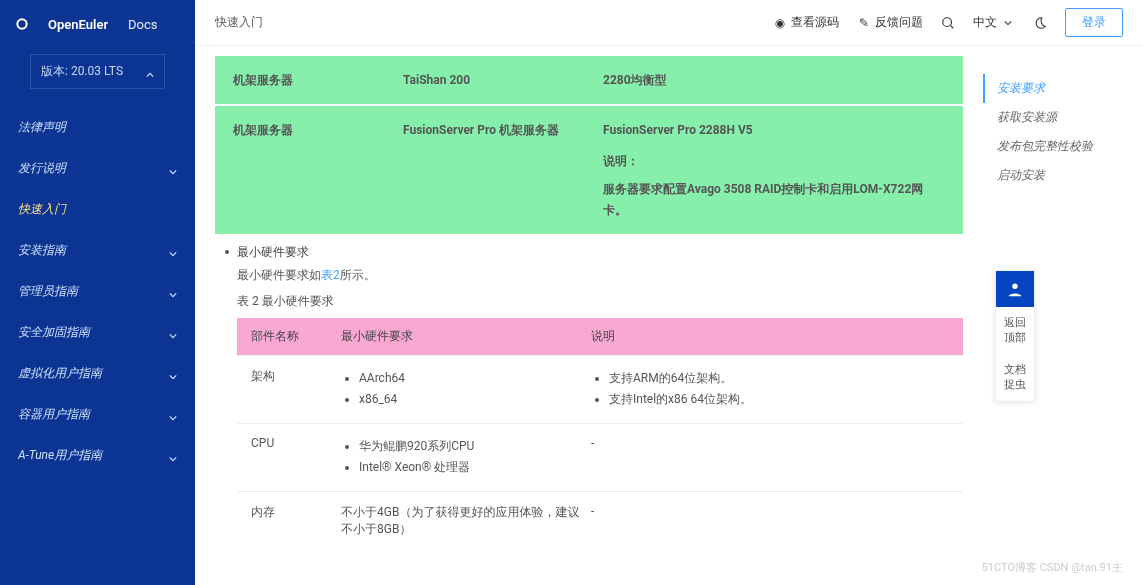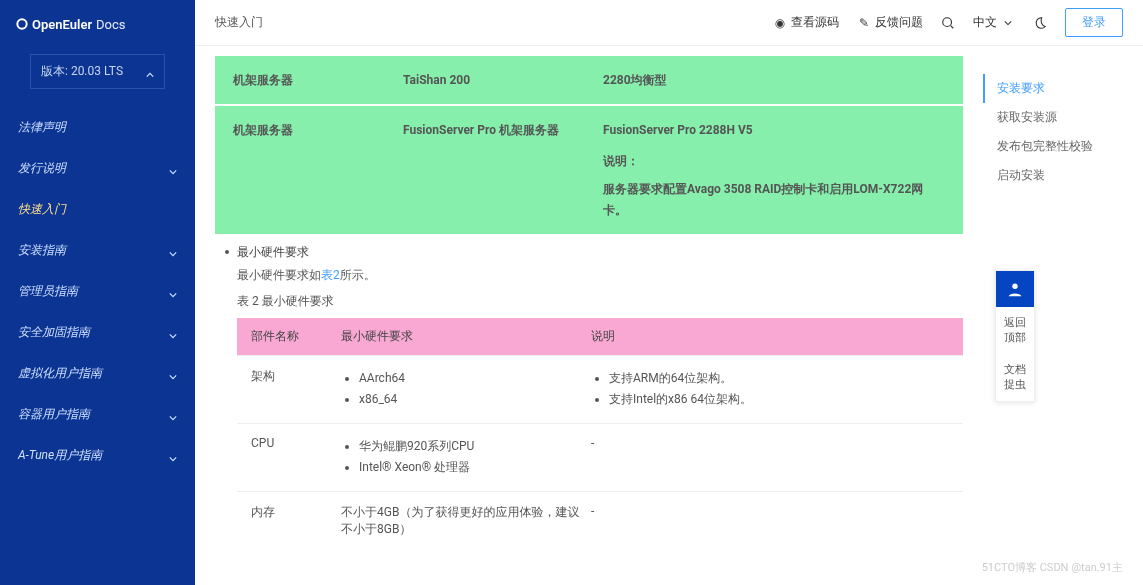--- a/index.html
+++ b/index.html
@@ -1,21 +1,21 @@
 <!DOCTYPE html>
 <html><head>
   <meta charset="utf-8">
   <style>
     * { margin: 0; padding: 0; box-sizing: border-box; }
     body { font-family: -apple-system, BlinkMacSystemFont, "Segoe UI", Roboto, sans-serif; font-size: 12px; color: #333; background: #fff; }
     .container { display: flex; height: 585px; width: 1143px; overflow: hidden; }
     
     
     .sidebar { width: 195px; background: #0b3493; color: #fff; display: flex; flex-direction: column; flex-shrink: 0; }
-    .logo { display: flex; align-items: center; padding: 16px 14px; gap: 2px; }
+    .logo { display: flex; align-items: center; padding: 16px 14px; gap: 18px; }
     .logo-icon { width: 16px; height: 16px; display: inline-flex; align-items: center; justify-content: center; }
     .logo-text { font-size: 13px; font-weight: 600; color: #fff; }
     .logo-docs { font-size: 13px; font-weight: 400; color: #eaf0fa; margin-left: 2px; }
     .version-box { margin: 6px 30px 14px; border: 1px solid #2a52a8; padding: 8px 10px; font-size: 12px; color: #c7d6ef; cursor: pointer; display: flex; justify-content: space-between; align-items: center; }
     .nav { list-style: none; margin-top: 4px; }
     .nav li { display: flex; align-items: center; justify-content: space-between; padding: 12px 18px; font-size: 12px; color: #cfe0ff; cursor: pointer; font-style: italic; }
     .nav li.active { color: #ffe08a; }
     .caret { width: 8px; height: 8px; display: inline-block; }
     
     
@@ -23,21 +23,21 @@
     .topbar { display: flex; align-items: center; justify-content: space-between; padding: 8px 20px; border-bottom: 1px solid #eee; font-size: 12px; color: #606266; }
     .crumb { color: #555; }
     .top-right { display: flex; align-items: center; gap: 18px; }
     .tlink { cursor: pointer; color: #333; display: flex; align-items: center; gap: 4px; }
     .icon-sm { width: 14px; height: 14px; display: inline-flex; align-items: center; justify-content: center; }
     .login-btn { border: 1px solid #409eff; color: #409eff; background: #fff; padding: 5px 16px; border-radius: 2px; cursor: pointer; font-size: 12px; }
     
     .content-wrap { flex: 1; display: flex; overflow: hidden; }
     .content { flex: 1; padding: 10px 20px 20px; overflow-y: auto; }
     .right-nav { width: 160px; padding: 28px 12px 0 0; flex-shrink: 0; }
-    .right-nav ul { list-style: none; }
+    .right-nav ul { list-style: none; font-style: italic; }
     .right-nav li { font-size: 12px; color: #666; padding: 6px 0 6px 12px; border-left: 2px solid transparent; cursor: pointer; }
     .right-nav li.active { border-left-color: #409eff; color: #409eff; }
     
     
     .row-block { background: #f7f8fa; padding: 14px 18px; display: grid; grid-template-columns: 170px 200px 1fr; color: #555; font-size: 12px; margin-bottom: 2px; }
     .row-block.light { background: #86efac; font-weight: bold; }
     .row-col { line-height: 1.7; }
     
     .bullet-item { display: flex; align-items: flex-start; margin: 10px 0 4px 10px; font-size: 12px; color: #444; }
     .bullet-dot { width: 4px; height: 4px; background: #555; border-radius: 50%; margin-top: 6px; margin-right: 8px; flex-shrink:0; }

